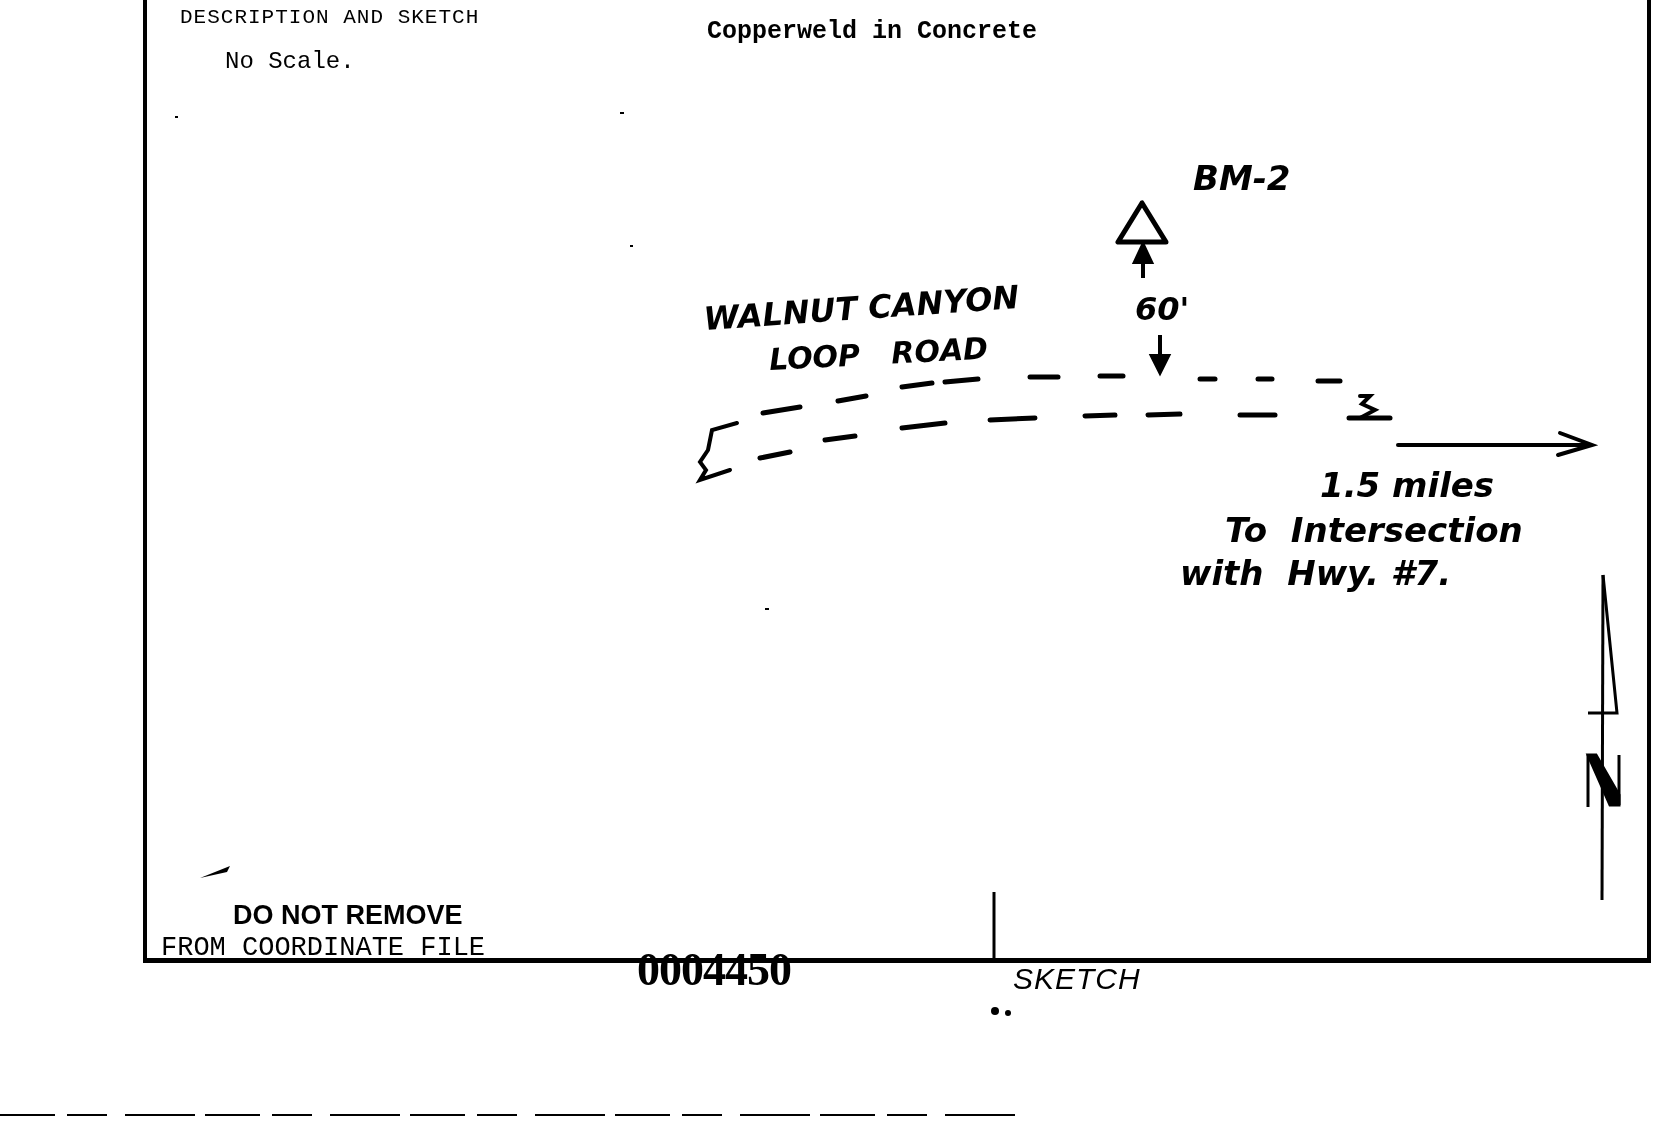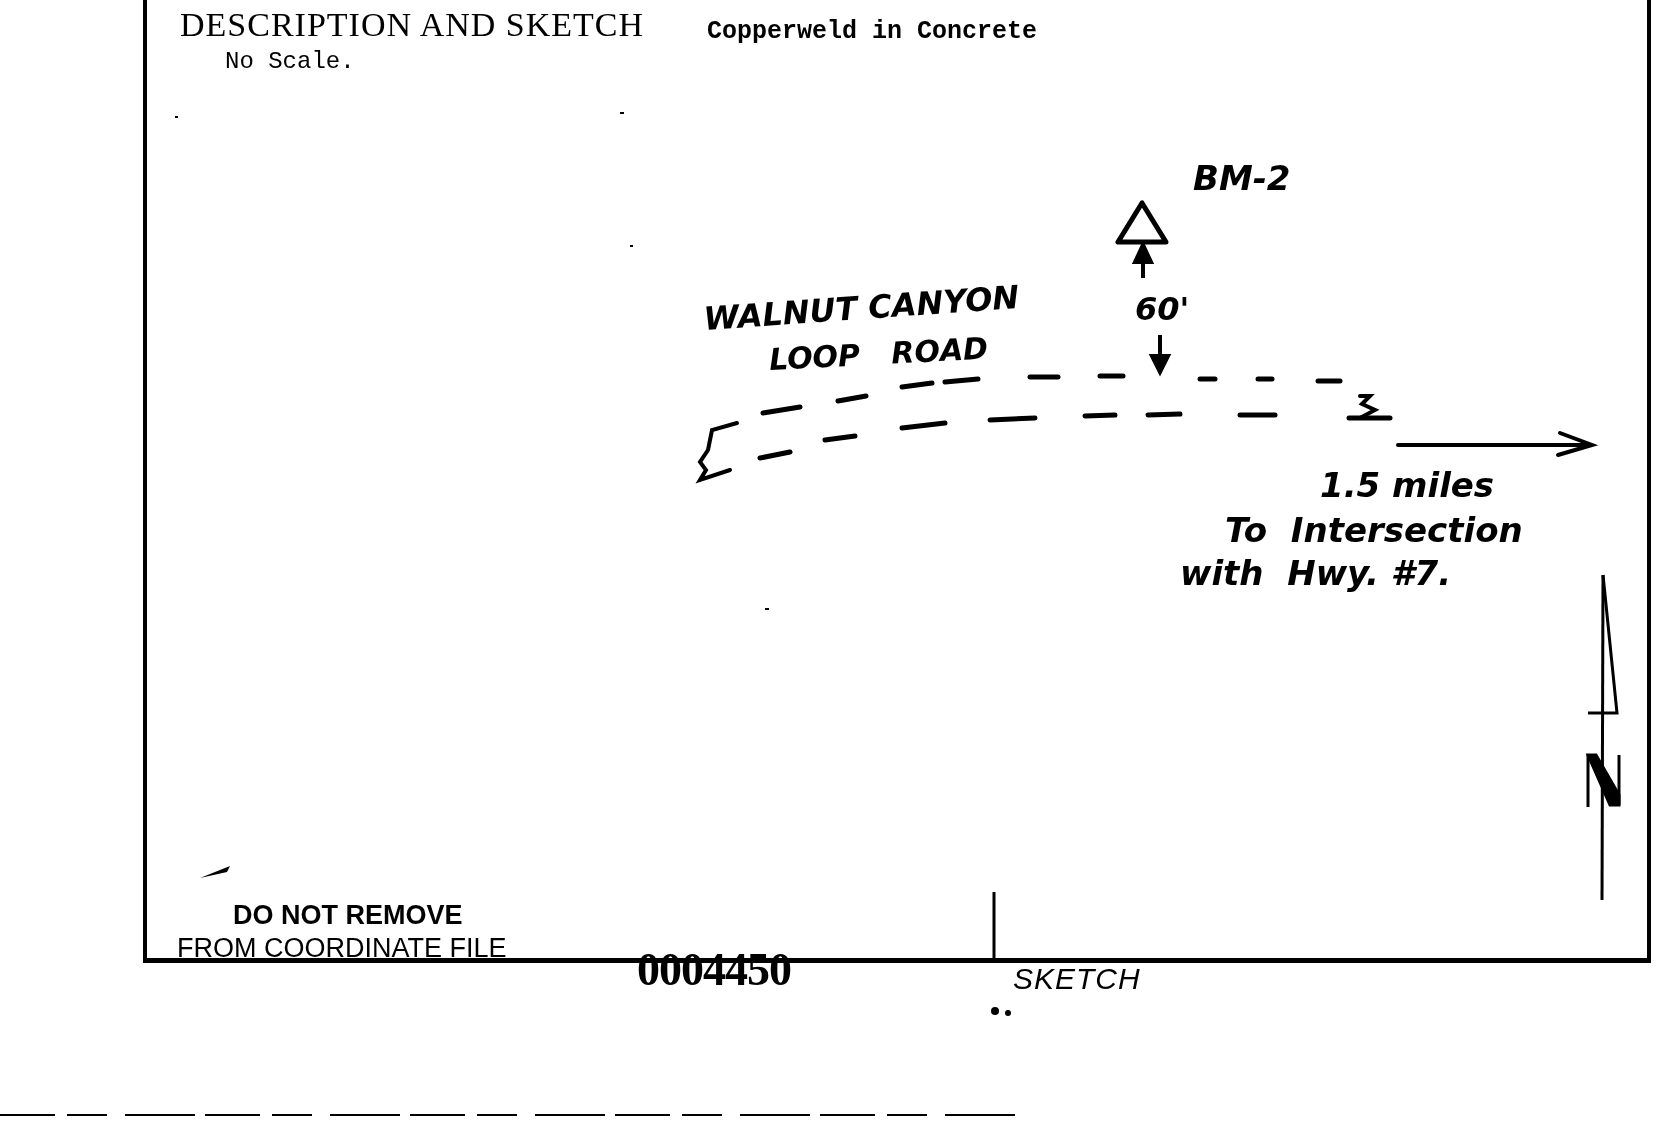--- a/index.html
+++ b/index.html
@@ -3,21 +3,21 @@
 <meta charset="utf-8">
 <style>
   html, body { margin:0; padding:0; background:#ffffff; }
   body { width:1680px; height:1130px; position:relative; overflow:hidden; color:#000; }
   .abs { position:absolute; white-space:nowrap; }
   .frame {
     position:absolute; left:143px; top:-4px; width:1500px; height:962px;
     border-left:4px solid #000; border-right:4px solid #000; border-bottom:5px solid #000;
     box-sizing:content-box;
   }
-  .heading { font-family:Liberation Serif, serif; font-size:34px; letter-spacing:1px; }
+  .heading { font-family:Liberation Mono, monospace; font-size:21px; letter-spacing:1px; }
   .typed { font-family:"Liberation Mono", monospace; font-weight:bold; }
   .hand { font-family:"DejaVu Sans", sans-serif; font-style:italic; font-weight:bold; }
   .stamp { font-family:"Liberation Sans", sans-serif; font-size:27px;margin-top:40px; }
   .serial { font-family:"Liberation Serif", serif; font-weight:bold; font-size:46px; letter-spacing:-1px; }
   svg.overlay { position:absolute; left:0; top:0; }
 </style>
 </head>
 <body>
 
 <div class="frame"></div>
@@ -97,15 +97,15 @@
     <rect x="620" y="112" width="4" height="2"></rect>
     <rect x="630" y="245" width="3" height="2"></rect>
     <rect x="765" y="608" width="4" height="2"></rect>
     <circle cx="995" cy="1011" r="4"></circle>
     <circle cx="1008" cy="1013" r="3"></circle>
     <path d="M200,878 L230,866 L227,872 Z"></path>
   </g>
 </svg>
 
 <div class="abs stamp" style="left:233px; top:860px; font-weight:bold;">DO NOT REMOVE</div>
-<div class="abs stamp" style="left:177px; top:893px;">FROM COORDINATE FILE</div>
+<div class="abs stamp" style="left:161px; top:893px;font-family:Liberation Mono, monospace;">FROM COORDINATE FILE</div>
 <div class="abs serial" style="left:637px; top:895px;margin-top:48px;">0004450</div>
 <div class="abs stamp" style="left:1013px; top:922px; font-size:30px; letter-spacing:1px;font-style:italic;">SKETCH</div>
 
 </body></html>

